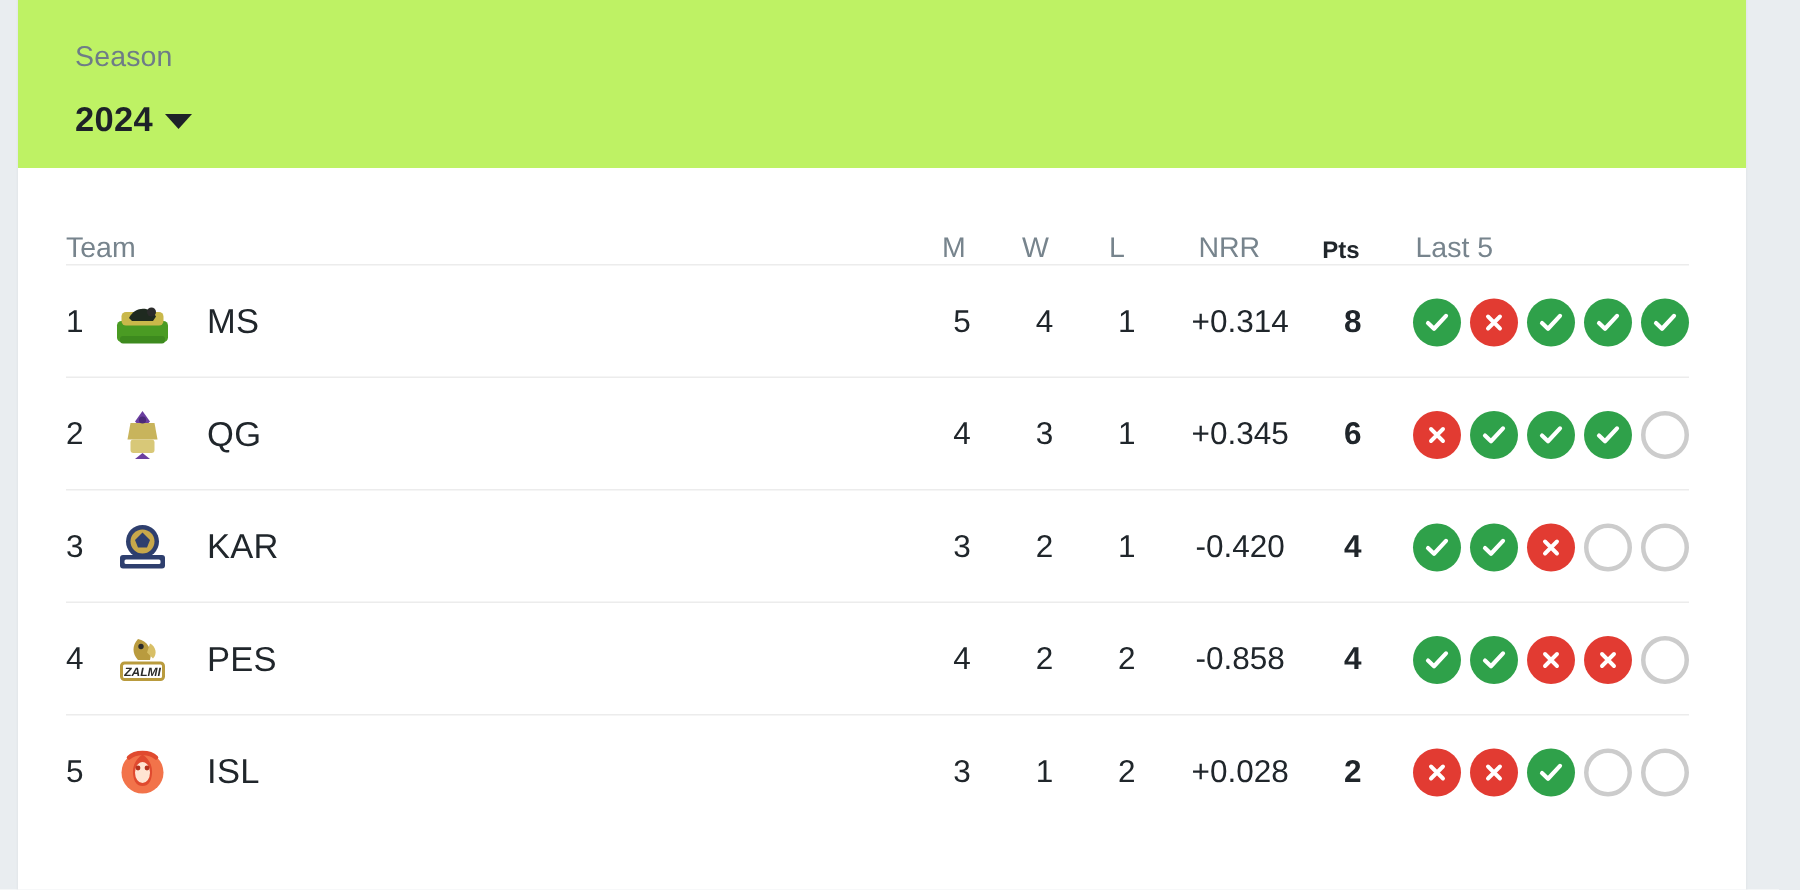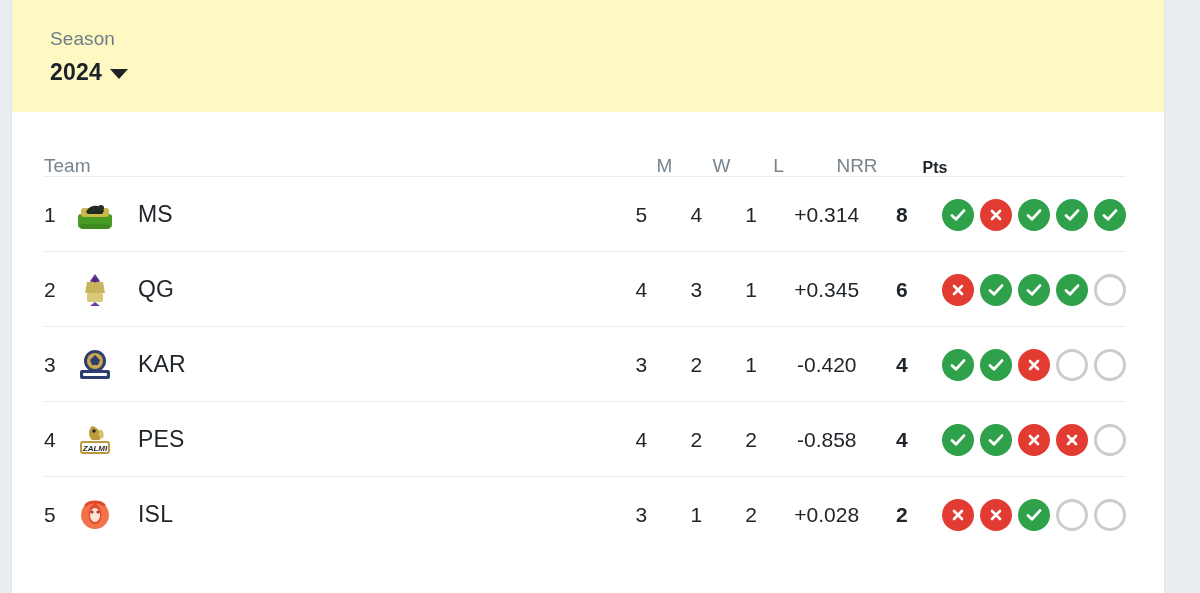--- a/index.html
+++ b/index.html
@@ -22,35 +22,35 @@
     width: 1152px;
     height: 593px;
     background: #ffffff;
     box-shadow: 0 0 0 1px rgba(0,0,0,0.02);
     overflow: hidden;
   }
 
   
   .season-bar {
     height: 112px;
-    background: #fef9c3;
+    background: #bef264;
     padding: 26px 0 0 38px;
     box-sizing: border-box;
   }
   .season-label {
     font-size: 19px;
     color: #6e7c87;
     line-height: 25px;
     letter-spacing: 0.1px;
   }
   .season-select {
     display: inline-flex;
     align-items: center;
     gap: 8px;
-    margin-top: 7px;
+    margin-top: 14px;
     cursor: pointer;
     justify-content: flex-end;
   }
   .season-value {
     font-size: 23px;
     font-weight: bold;
     color: #1d2228;
     line-height: 28px;
     letter-spacing: 0.2px;
   }
@@ -173,20 +173,21 @@
 
     <div class="row head">
       <div class="c-team">
           <span>Team</span>
         </div>
       <div class="c-stat">M</div>
       <div class="c-stat">W</div>
       <div class="c-stat">L</div>
       <div class="c-nrr">NRR</div>
       <div class="c-pts">Pts</div>
+      <div class="c-last5">Last 5</div>
       <div class="sep"></div>
     </div>
 
     <div class="body" id="rows">
         <div class="row">
           <div class="c-team">
             <span class="rank">1</span>
             <span class="logo">
               <svg width="42" height="38" viewBox="0 0 42 38">
                 <rect x="4" y="18" width="34" height="14" rx="3" fill="#4a9b23"></rect>

